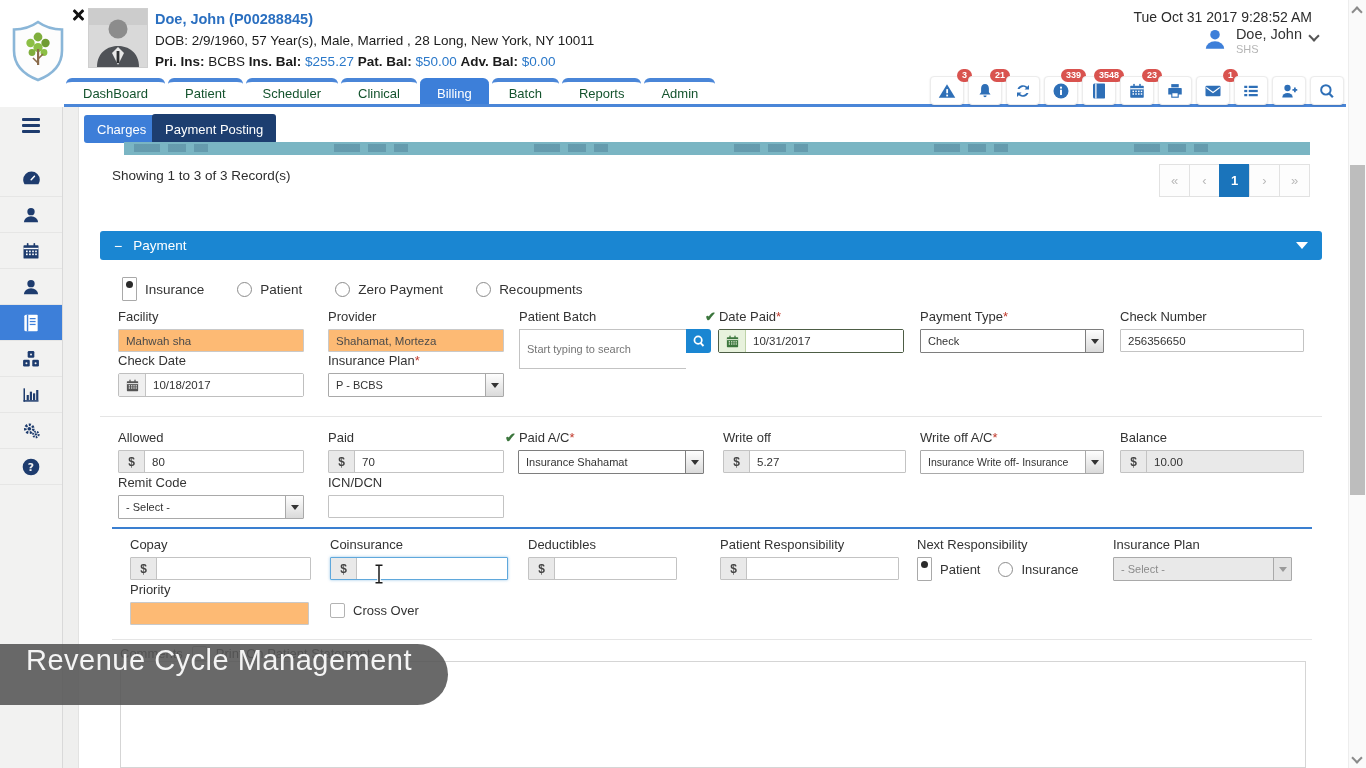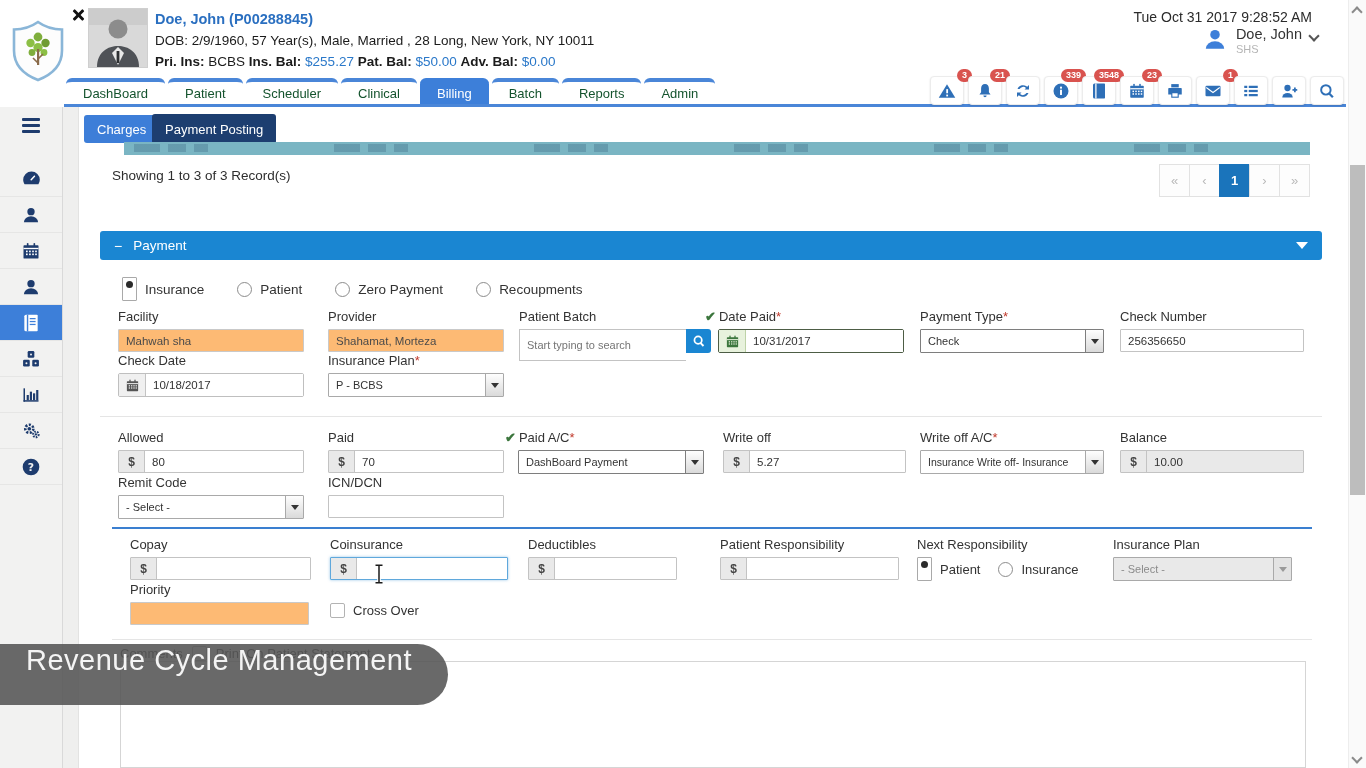--- a/index.html
+++ b/index.html
@@ -110,21 +110,21 @@
   .sel { display:flex; height:24px; border:1px solid #a9a9a9; background:#fff; align-items:stretch; cursor:pointer; border-radius:1px; }
   .sel .stxt { flex:1; display:flex; align-items:center; padding:0 7px; font-size:11px; color:#333; white-space:nowrap; overflow:hidden; }
   .sel .sarr { width:18px; border-left:1px solid #a9a9a9; background:linear-gradient(#fefefe,#dadada); display:flex;
                align-items:center; justify-content:center; }
   .sel .sarr::after { content:""; border:4px solid transparent; border-top:5px solid #333; margin-top:5px; }
   .sel.dark { border-color:#7e7e7e; } .sel.dark .sarr { border-left-color:#7e7e7e; }
   .sel.dis { background:#e9e9e9; } .sel.dis .stxt { color:#8b8b8b; }
   .sel.dis .sarr { background:#e3e3e3; } .sel.dis .sarr::after { border-top-color:#9a9a9a; }
 
   .srchg { display:flex; height:24px; }
-  .srchg input { width:167px; height:32px; border:1px solid #c3c3c3; border-right:none; font-size:11px; padding:0 7px;
+  .srchg input { width:167px; height:40px; border:1px solid #c3c3c3; border-right:none; font-size:11px; padding:0 7px;
                  outline:none; color:#333; font-family:"Liberation Sans",sans-serif; }
   .srchbtn { width:25px; height:24px; background:#1a86d2; border-radius:0 3px 3px 0; display:flex; align-items:center;
              justify-content:center; cursor:pointer; }
 
   .divider { position:absolute; height:1px; background:#e5e5e5; }
   .bluediv { position:absolute; left:112px; top:527px; width:1200px; height:2px; background:#3a7fd0; }
 
   .cb { width:15px; height:15px; border:1px solid #b3b3b3; background:#fff; border-radius:2px; }
 
   .cmt-row { position:absolute; left:120px; top:646px; display:flex; align-items:center; gap:9px; font-size:13px; color:#444; }
@@ -542,21 +542,21 @@
   <div class="field" style="left:328px; top:430px; width:176px;">
     <div class="flabel">Paid</div>
     <div class="moneyg">
         <span class="pfx">$</span>
         <input value="70" style="">
       </div>
   </div>
   <div class="field" style="left:518px; top:430px; width:186px;">
     <div class="flabel" style="margin-left:-13px;"><span class="okchk">✔</span><span>Paid A/C</span><span class="req">*</span></div>
     <div class="sel dark">
-        <span class="stxt">DashBoard Payment</span>
+        <span class="stxt">Insurance Shahamat</span>
         <span class="sarr"></span>
       </div>
   </div>
   <div class="field" style="left:723px; top:430px; width:183px;">
     <div class="flabel">Write off</div>
     <div class="moneyg">
         <span class="pfx">$</span>
         <input value="5.27" style="">
       </div>
   </div>

